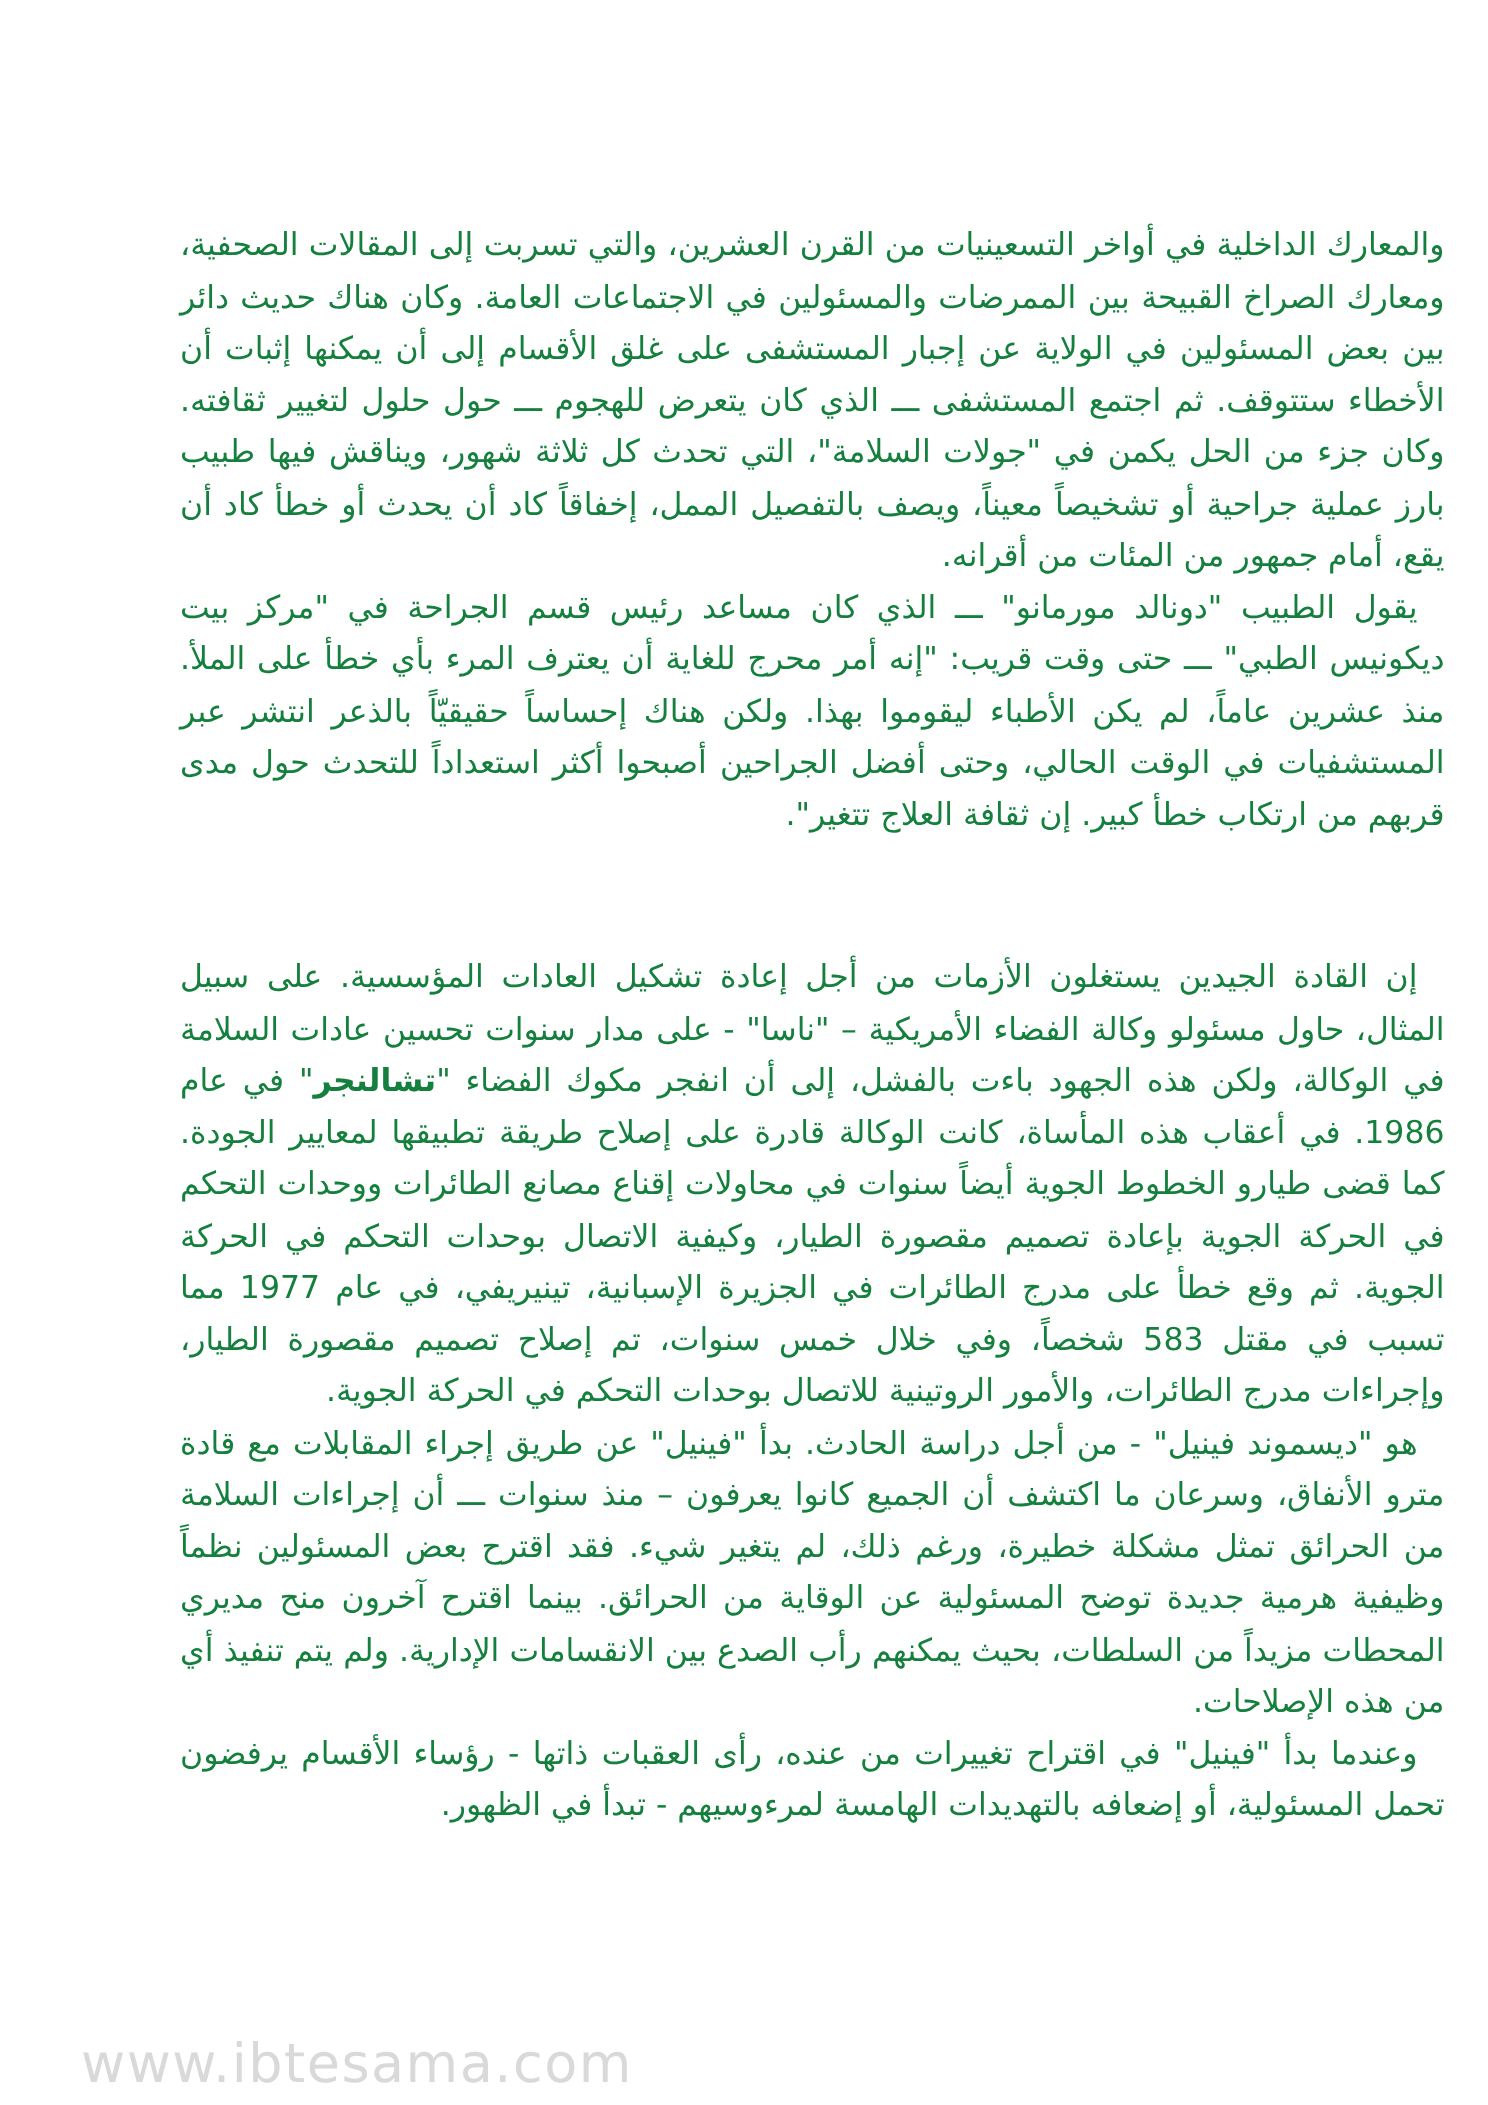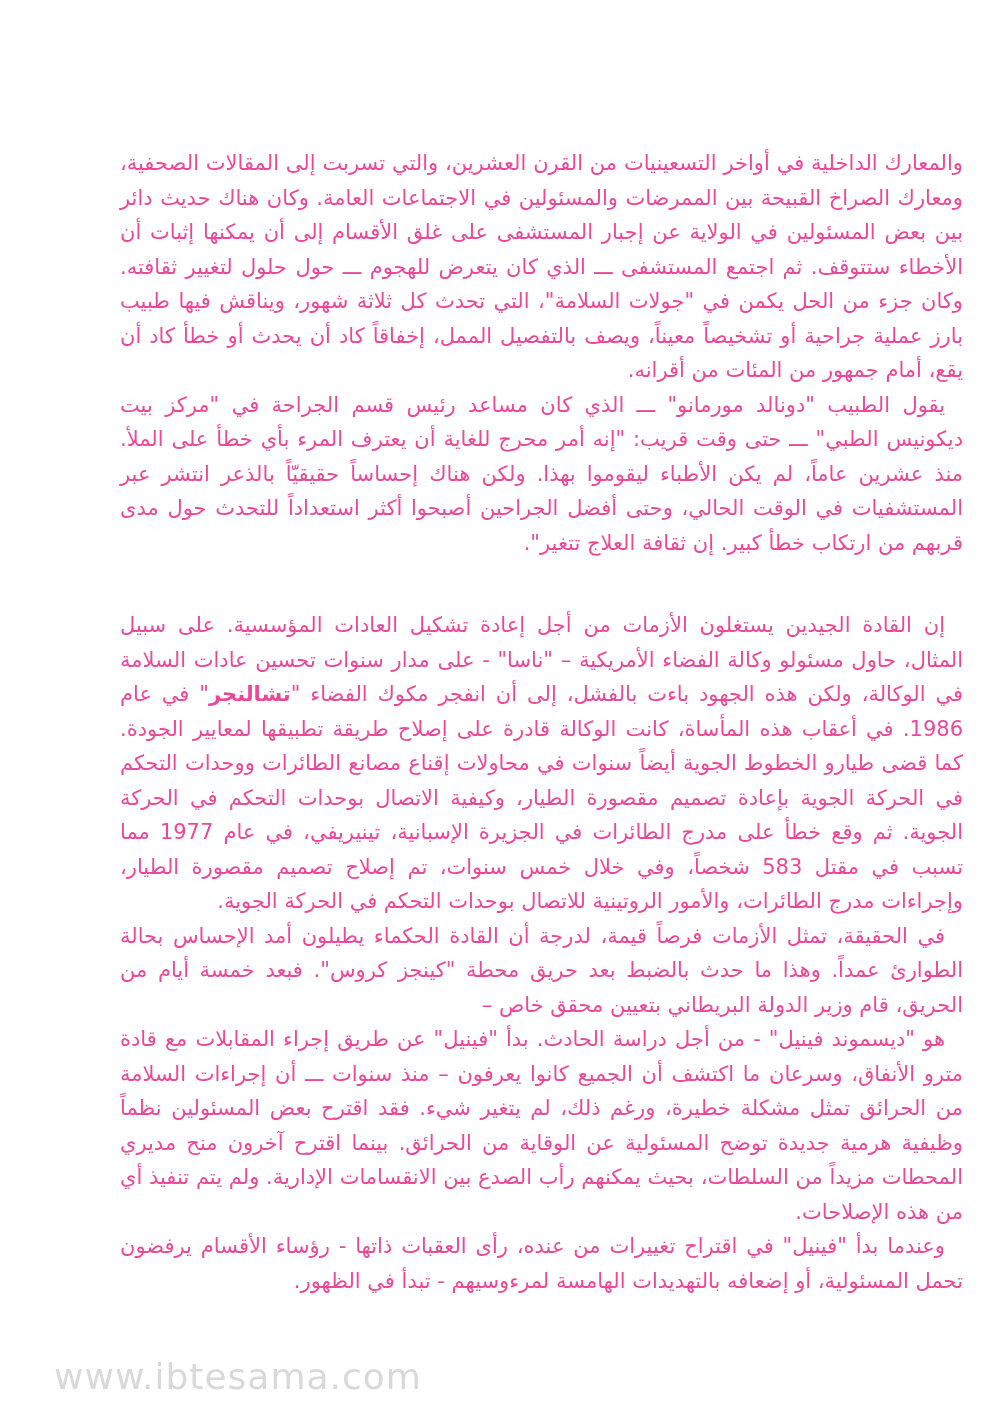--- a/index.html
+++ b/index.html
@@ -29,42 +29,41 @@
     font-family: "DejaVu Sans", sans-serif;
   }
   .text-block p {
     margin: 0;
     padding: 0;
   }
   .text-block p.indent {
     text-indent: 18px;
   }
   .text-block p.section-gap {
-    margin-top: 48px;
+    margin-top: 74px;
   }
   .run-bold {
     font-weight: bold;
   }
   .watermark {
     position: absolute;
     left: 54px;
     top: 1356px;
     font-size: 36px;
     letter-spacing: 1px;
     color: #d9d9d9;
     font-family: "DejaVu Sans", sans-serif;
     direction: ltr;
   }
 </style>
 </head>
 <body>
 
 <div class="page" style="background: rgb(255, 255, 255);">
-  <div class="text-block" id="text-block" dir="rtl" style="color: #ec4899;">
+  <div class="text-block" id="text-block" dir="rtl" style="color: #15803d;">
       <p><span>والمعارك الداخلية في أواخر التسعينيات من القرن العشرين، والتي تسربت إلى المقالات الصحفية، ومعارك الصراخ القبيحة بين الممرضات والمسئولين في الاجتماعات العامة. وكان هناك حديث دائر بين بعض المسئولين في الولاية عن إجبار المستشفى على غلق الأقسام إلى أن يمكنها إثبات أن الأخطاء ستتوقف. ثم اجتمع المستشفى ـــ الذي كان يتعرض للهجوم ـــ حول حلول لتغيير ثقافته. وكان جزء من الحل يكمن في "جولات السلامة"، التي تحدث كل ثلاثة شهور، ويناقش فيها طبيب بارز عملية جراحية أو تشخيصاً معيناً، ويصف بالتفصيل الممل، إخفاقاً كاد أن يحدث أو خطأ كاد أن يقع، أمام جمهور من المئات من أقرانه.</span></p>
       <p class="indent"><span>يقول الطبيب "دونالد مورمانو" ـــ الذي كان مساعد رئيس قسم الجراحة في "مركز بيت ديكونيس الطبي" ـــ حتى وقت قريب: "إنه أمر محرج للغاية أن يعترف المرء بأي خطأ على الملأ. منذ عشرين عاماً، لم يكن الأطباء ليقوموا بهذا. ولكن هناك إحساساً حقيقيّاً بالذعر انتشر عبر المستشفيات في الوقت الحالي، وحتى أفضل الجراحين أصبحوا أكثر استعداداً للتحدث حول مدى قربهم من ارتكاب خطأ كبير. إن ثقافة العلاج تتغير".</span></p>
       <p class="indent section-gap"><span>إن القادة الجيدين يستغلون الأزمات من أجل إعادة تشكيل العادات المؤسسية. على سبيل المثال، حاول مسئولو وكالة الفضاء الأمريكية – "ناسا" - على مدار سنوات تحسين عادات السلامة في الوكالة، ولكن هذه الجهود باءت بالفشل، إلى أن انفجر مكوك الفضاء "</span><span class="run-bold">تشالنجر</span><span>" في عام 1986. في أعقاب هذه المأساة، كانت الوكالة قادرة على إصلاح طريقة تطبيقها لمعايير الجودة. كما قضى طيارو الخطوط الجوية أيضاً سنوات في محاولات إقناع مصانع الطائرات ووحدات التحكم في الحركة الجوية بإعادة تصميم مقصورة الطيار، وكيفية الاتصال بوحدات التحكم في الحركة الجوية. ثم وقع خطأ على مدرج الطائرات في الجزيرة الإسبانية، تينيريفي، في عام 1977 مما تسبب في مقتل 583 شخصاً، وفي خلال خمس سنوات، تم إصلاح تصميم مقصورة الطيار، وإجراءات مدرج الطائرات، والأمور الروتينية للاتصال بوحدات التحكم في الحركة الجوية.</span></p>
-      <p class="indent"><span>في الحقيقة، تمثل الأزمات فرصاً قيمة، لدرجة أن القادة الحكماء يطيلون أمد الإحساس بحالة الطوارئ عمداً. وهذا ما حدث بالضبط بعد حريق محطة "كينجز كروس". فبعد خمسة أيام من الحريق، قام وزير الدولة البريطاني بتعيين محقق خاص –</span></p>
       <p class="indent"><span>هو "ديسموند فينيل" - من أجل دراسة الحادث. بدأ "فينيل" عن طريق إجراء المقابلات مع قادة مترو الأنفاق، وسرعان ما اكتشف أن الجميع كانوا يعرفون – منذ سنوات ـــ أن إجراءات السلامة من الحرائق تمثل مشكلة خطيرة، ورغم ذلك، لم يتغير شيء. فقد اقترح بعض المسئولين نظماً وظيفية هرمية جديدة توضح المسئولية عن الوقاية من الحرائق. بينما اقترح آخرون منح مديري المحطات مزيداً من السلطات، بحيث يمكنهم رأب الصدع بين الانقسامات الإدارية. ولم يتم تنفيذ أي من هذه الإصلاحات.</span></p>
       <p class="indent"><span>وعندما بدأ "فينيل" في اقتراح تغييرات من عنده، رأى العقبات ذاتها - رؤساء الأقسام يرفضون تحمل المسئولية، أو إضعافه بالتهديدات الهامسة لمرءوسيهم - تبدأ في الظهور.</span></p>
     </div>
   <div class="watermark" style="color: rgb(217, 217, 217);">www.ibtesama.com</div>
 </div>
 
 </body></html>

